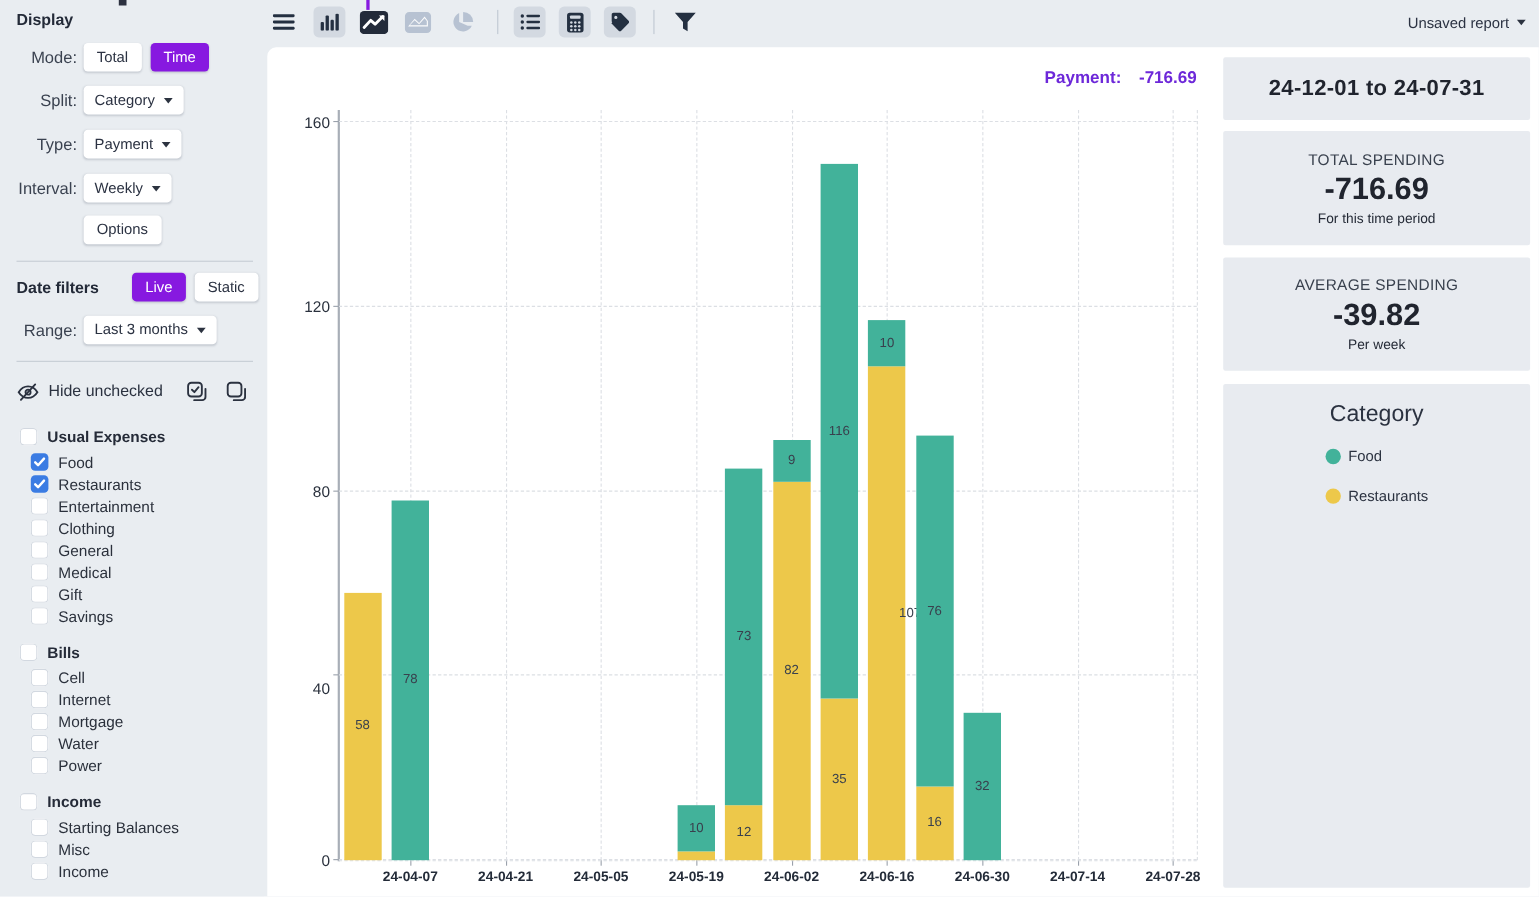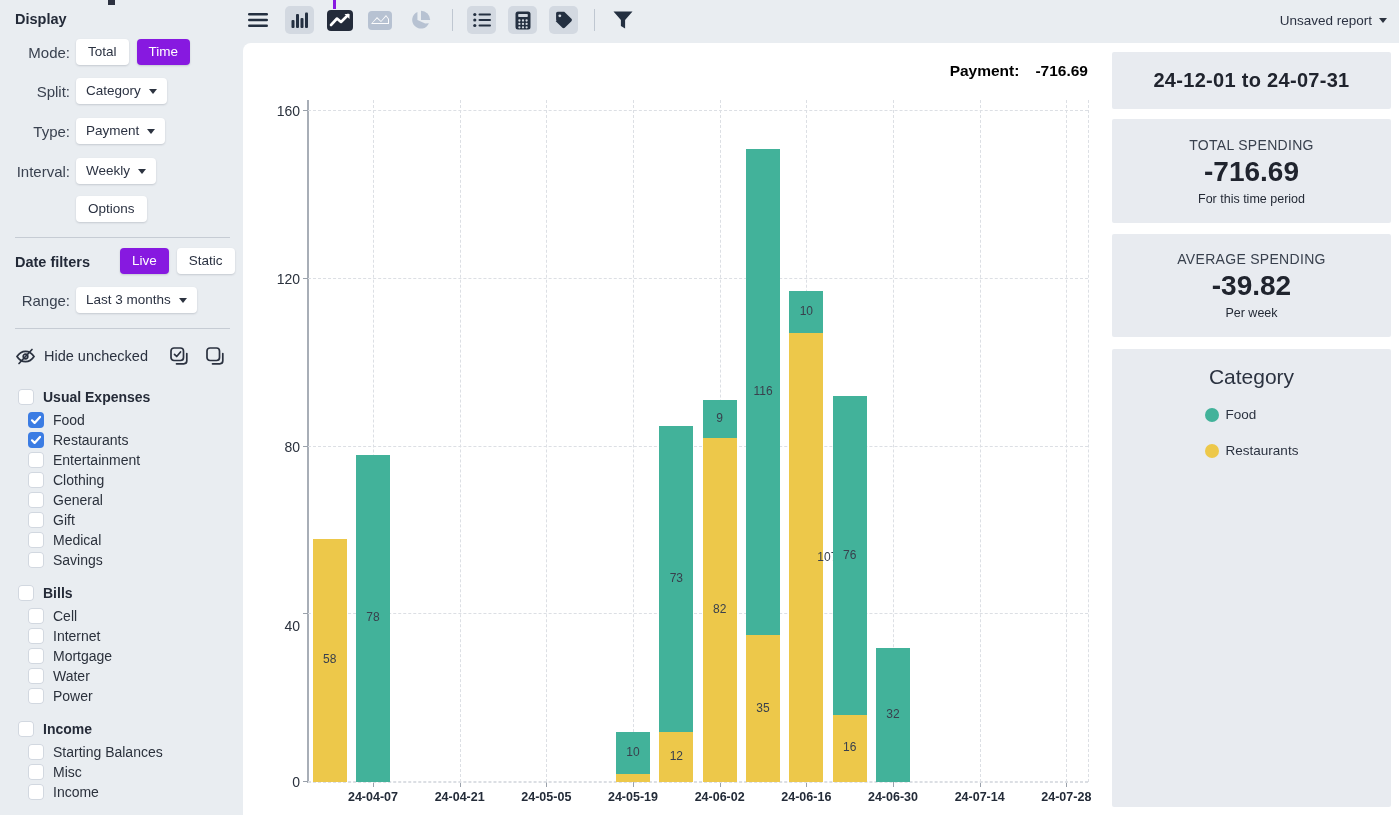--- a/index.html
+++ b/index.html
@@ -44,21 +44,21 @@
 
   
   .cat-list { position:absolute; top:384px; left:0; right:0; }
   .group-row { display:flex; align-items:center; gap:9px; height:26px; padding-left:18px; font-size:14px; font-weight:700; color:#252b38; cursor:pointer; }
   .group-row:not(:first-child) { margin-top:10px; }
   .item-row { display:flex; align-items:center; gap:9px; height:20px; padding-left:28px; font-size:14px; color:#2b313c; cursor:pointer; }
   .cb { width:16px; height:16px; border-radius:4px; background:#fff; box-shadow:inset 0 0 0 1px #d2d8e0; flex:none; display:flex; align-items:center; justify-content:center; }
   .cb.checked { background:#3b7ce3; box-shadow:none; }
 
   
-  .payment-row { position:absolute; left:308px; top:62px; width:780px; display:flex; justify-content:flex-end; gap:16px; font-size:15.5px; font-weight:700; color:#000000; }
+  .payment-row { position:absolute; left:308px; top:62px; width:780px; display:flex; justify-content:flex-end; gap:16px; font-size:15.5px; font-weight:700; color:#6d28d9; }
   .plot { position:absolute; left:308px; top:100px; width:780px; height:682px; }
   .yaxis-line { position:absolute; left:-1px; top:0; width:2px; height:683px; background:#a8aeb7; }
   .hgrid { position:absolute; left:0; width:780px; border-top:1px dashed #dcdfe4; }
   .vgrid { position:absolute; top:0; height:682px; border-left:1px dashed #dcdfe4; }
   .ylab { position:absolute; left:-48px; width:40px; text-align:right; font-size:14px; color:#2a313d; }
   .ytick { position:absolute; left:-5px; width:5px; height:1px; background:#9aa1ab; }
   .xtick { position:absolute; top:682px; width:1px; height:5px; background:#9aa1ab; }
   .xlab { position:absolute; top:690px; width:84px; text-align:center; font-size:12.5px; font-weight:600; color:#232b38; }
   .seg { position:absolute; width:34px; }
   .seglab { position:absolute; width:34px; text-align:center; font-size:12px; color:#39404d; }
@@ -285,25 +285,25 @@
       <div class="item-row">
         <span class="cb"></span>
         <span>Clothing</span>
       </div>
       <div class="item-row">
         <span class="cb"></span>
         <span>General</span>
       </div>
       <div class="item-row">
         <span class="cb"></span>
+        <span>Medical</span>
+      </div>
+      <div class="item-row">
+        <span class="cb"></span>
         <span>Gift</span>
-      </div>
-      <div class="item-row">
-        <span class="cb"></span>
-        <span>Medical</span>
       </div>
       <div class="item-row">
         <span class="cb"></span>
         <span>Savings</span>
       </div>
       <div class="group-row">
         <span class="cb"></span>
         <span>Bills</span>
       </div>
       <div class="item-row">

